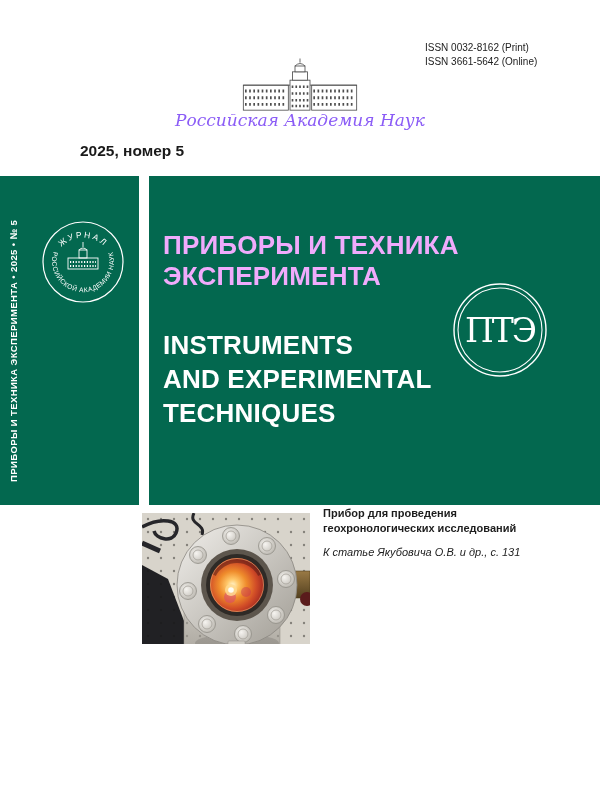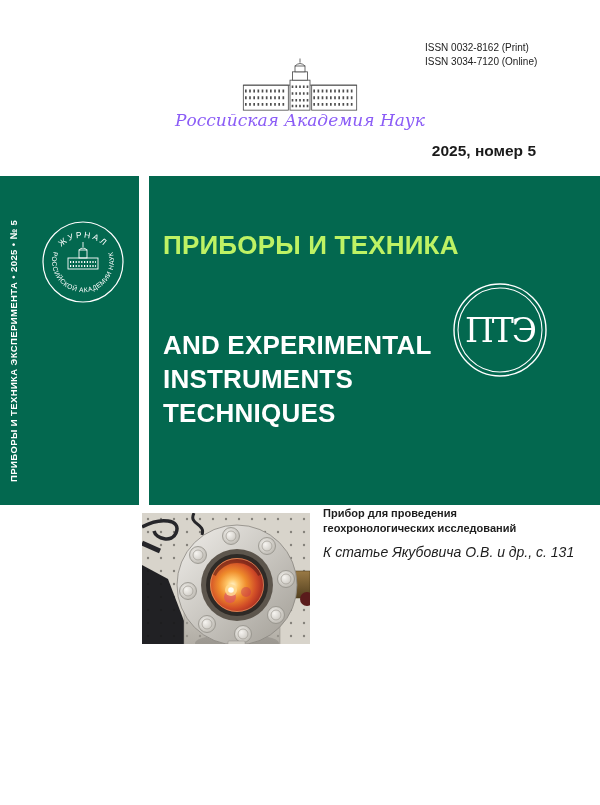--- a/index.html
+++ b/index.html
@@ -6,58 +6,58 @@
   .cover{position:relative;width:600px;height:644px;background:#ffffff;overflow:hidden;
          font-family:"Liberation Sans",sans-serif;color:#1c1c1c;}
 
   
   .issn{position:absolute;left:425px;top:41px;font-size:10px;line-height:14px;color:#222;}
   .ran-emblem{position:absolute;left:50%;top:58px;transform:translateX(-50%);text-align:center;width:260px;}
   .ran-emblem svg{display:block;margin:0 auto;}
   .ran-script{font-family:"DejaVu Serif",serif;font-style:italic;font-size:17px;color:#8b5cf6;
               margin-top:-4px;white-space:nowrap;}
   .issue-row{position:absolute;left:80px;right:64px;top:142px;display:flex;
-             justify-content:flex-end;font-size:15.5px;font-weight:bold;color:#1a1a1a;}
+             justify-content:flex-start;font-size:15.5px;font-weight:bold;color:#1a1a1a;}
 
   
   .green-block{position:absolute;left:0;top:176px;width:600px;height:329px;background:#03684f;}
   .divider{position:absolute;left:139px;top:0;width:10px;height:329px;background:#ffffff;}
 
   
   .spine-text{position:absolute;left:8px;top:482px;transform:rotate(-90deg);transform-origin:0 0;
               font-size:9.5px;letter-spacing:.4px;color:#ffffff;white-space:nowrap;font-weight:bold;}
   .seal{position:absolute;left:41px;top:220px;}
 
   
-  .title-ru{position:absolute;left:163px;top:54px;font-size:26px;font-weight:bold;color:#bef264;
+  .title-ru{position:absolute;left:163px;top:54px;font-size:26px;font-weight:bold;color:#f0abfc;
             line-height:31px;letter-spacing:.2px;}
   .title-en{position:absolute;left:163px;top:152px;font-size:26px;font-weight:bold;color:#ffffff;
             line-height:34px;letter-spacing:.2px;}
   .pte-logo{position:absolute;left:450px;top:104px;}
 
   
   .photo{position:absolute;left:142px;top:513px;width:168px;height:155px;}
   .caption{position:absolute;left:323px;top:506px;font-size:11px;line-height:15px;
            font-weight:bold;color:#1d1d1d;}
-  .caption-ref{margin-top:9px;font-weight:normal;font-style:italic;font-size:14px;color:#1d1d1d;}
+  .caption-ref{margin-top:9px;font-weight:normal;font-style:italic;font-size:11px;color:#1d1d1d;}
 
   
   .nauka{position:absolute;left:245px;top:669px;width:120px;text-align:center;color:#1c1c1c;}
   .nauka svg{display:block;margin:0 auto;}
   .nauka-name{font-family:"DejaVu Serif",serif;font-size:20px;letter-spacing:2px;margin-top:3px;}
   .nauka-year{font-family:"DejaVu Serif",serif;font-size:11px;letter-spacing:1px;margin-top:0;color:#2a2a2a;}
 </style>
 </head>
 <body>
 
 <div class="cover">
 
   <div class="issn">
     <div>ISSN 0032-8162 (Print)</div>
-    <div>ISSN 3034-7120 (Online)</div>
+    <div>ISSN 3661-5642 (Online)</div>
   </div>
 
   <div class="ran-emblem">
     <svg width="150" height="56" viewBox="0 0 180 66">
       <g stroke="#4d4d4d" fill="none" stroke-width="1">
 
         <rect x="22" y="32" width="54" height="30"></rect>
         <rect x="104" y="32" width="54" height="30"></rect>
         <line x1="24" y1="39" x2="74" y2="39" stroke-width="3.5" stroke-dasharray="2,3"></line>
         <line x1="106" y1="39" x2="156" y2="39" stroke-width="3.5" stroke-dasharray="2,3"></line>
@@ -83,24 +83,25 @@
 
   <div class="issue-row">
     <span>2025, номер 5</span>
   </div>
 
   <div class="green-block">
     <div class="divider"></div>
 
     <div class="title-ru">
       <div>ПРИБОРЫ И ТЕХНИКА</div>
+      <div>ЭКСПЕРИМЕНТА</div>
     </div>
     <div class="title-en">
+      <div>INSTRUMENTS</div>
       <div>AND EXPERIMENTAL</div>
-      <div>INSTRUMENTS</div>
       <div>TECHNIQUES</div>
     </div>
 
     <svg class="pte-logo" width="100" height="100" viewBox="0 0 100 100">
       <circle cx="50" cy="50" r="46" fill="none" stroke="#ffffff" stroke-width="1.4"></circle>
       <circle cx="50" cy="50" r="42" fill="none" stroke="#ffffff" stroke-width="1.1"></circle>
       <text x="50" y="62" text-anchor="middle" font-family="DejaVu Serif, serif" font-size="33" fill="#ffffff" letter-spacing="-2">ПТЭ</text>
     </svg>
   </div>
 

